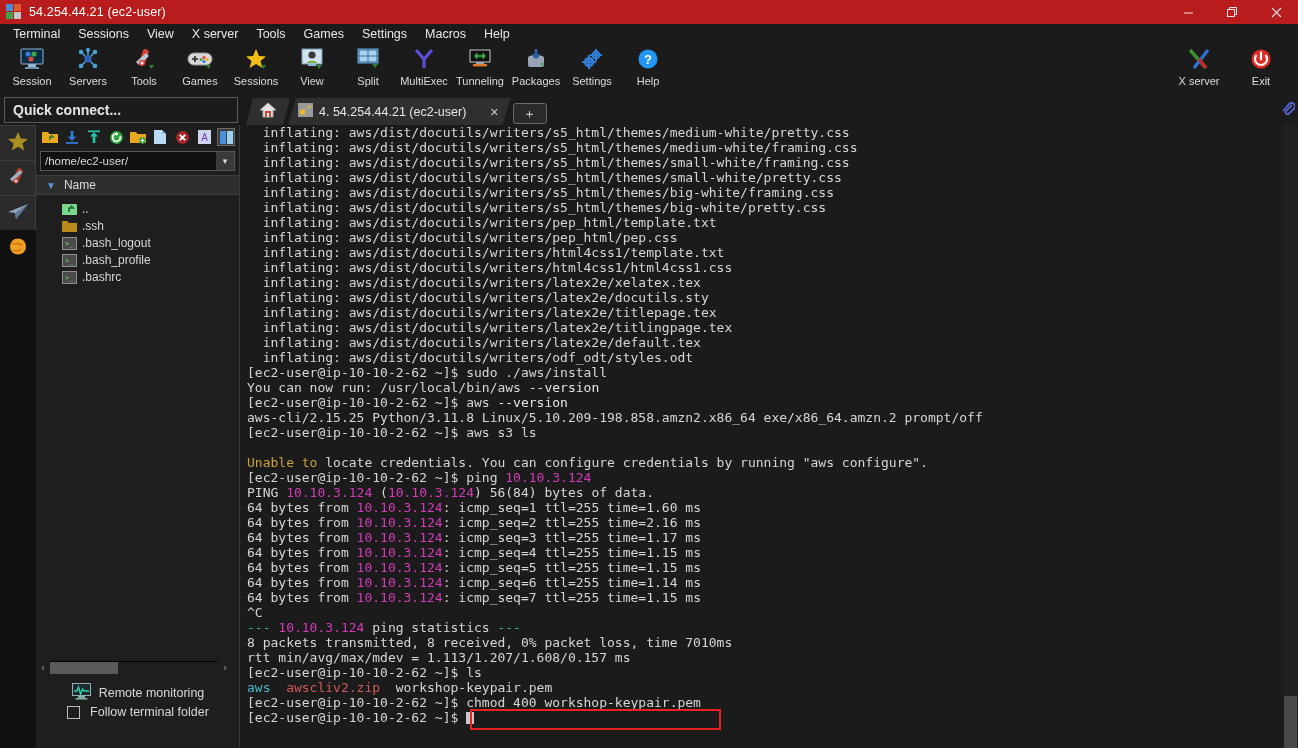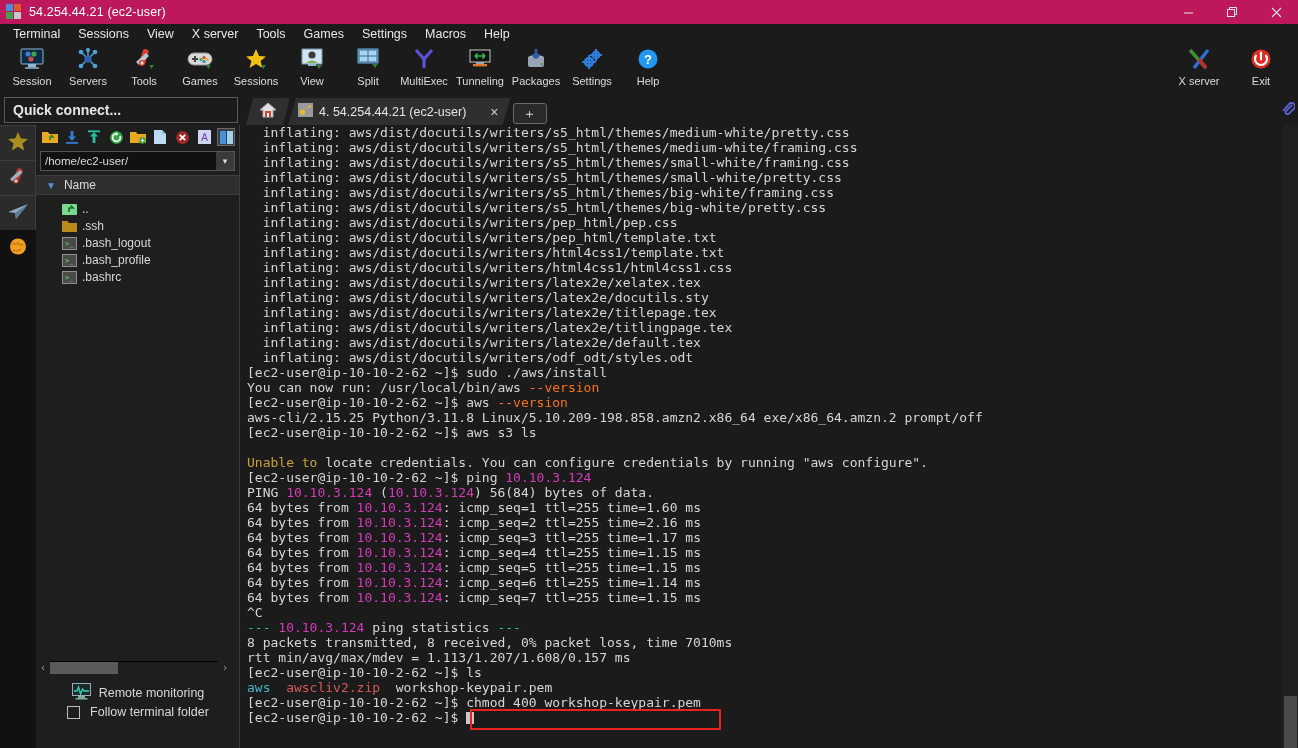--- a/index.html
+++ b/index.html
@@ -7,21 +7,21 @@
     width: 1298px; height: 748px;
     background: #000; overflow: hidden;
     font-family: "Liberation Sans", sans-serif;
     -webkit-font-smoothing: antialiased;
   }
   #app { position: relative; width: 1298px; height: 748px; background: #1b1b1b; }
 
   
   .titlebar {
     position: absolute; left: 0; top: 0; width: 1298px; height: 24px;
-    background: #be185d; display: flex; align-items: center;
+    background: #b91c1c; display: flex; align-items: center;
   }
   .tb-icon { width: 16px; height: 16px; margin: 0 7px 0 6px; position: relative; flex: 0 0 auto; }
   .tb-icon .q { position: absolute; width: 7px; height: 7px; }
   .tb-icon .q1 { left: 0; top: 0; background: #4a8fd6; }
   .tb-icon .q2 { left: 8px; top: 0; background: #e05a2b; }
   .tb-icon .q3 { left: 0; top: 8px; background: #3fa34d; }
   .tb-icon .q4 { left: 8px; top: 8px; background: #c7c7c7; }
   .tb-title { color: #fff; font-size: 12.5px; letter-spacing: .15px; }
   .tb-btns { margin-left: auto; display: flex; height: 24px; }
   .tb-btn {
@@ -140,21 +140,21 @@
   
   .term {
     position: absolute; left: 241px; top: 125px; width: 1042px; height: 623px;
     background: #1b1b1b; overflow: hidden; padding: 0 0 0 6px;
     font-family: "DejaVu Sans Mono", "Liberation Mono", monospace;
     font-size: 13px; line-height: 15px;
   }
   .term .ln { white-space: pre; color: #d6d6d6; height: 15px; }
   .c-white { color: #d6d6d6; }
   .c-cyan  { color: #46b6c4; }
-  .c-blue  { color: #f97316; }
+  .c-blue  { color: #e5e5e5; }
   .c-mag   { color: #d33bb8; margin-top: 25px; }
   .c-yel   { color: #c7a13a; }
   .c-red   { color: #d45a5a; }
   .c-teal  { color: #2fb8a8; }
   .cursor { display: inline-block; width: 8px; height: 12px; background: #c8c8c8; vertical-align: -2px; }
   .hl-box {
     position: absolute; left: 470px; top: 709px; width: 251px; height: 21px;
     border: 2px solid #e8221f; pointer-events: none;
   }
   .vscroll {
@@ -620,22 +620,22 @@
     <span class="flabel">Follow terminal folder</span>
   </div>
 
   <div class="term" id="terminal">
       <div class="ln"><span class="c-white">  inflating: aws/dist/docutils/writers/s5_html/themes/medium-white/pretty.css</span></div>
       <div class="ln"><span class="c-white">  inflating: aws/dist/docutils/writers/s5_html/themes/medium-white/framing.css</span></div>
       <div class="ln"><span class="c-white">  inflating: aws/dist/docutils/writers/s5_html/themes/small-white/framing.css</span></div>
       <div class="ln"><span class="c-white">  inflating: aws/dist/docutils/writers/s5_html/themes/small-white/pretty.css</span></div>
       <div class="ln"><span class="c-white">  inflating: aws/dist/docutils/writers/s5_html/themes/big-white/framing.css</span></div>
       <div class="ln"><span class="c-white">  inflating: aws/dist/docutils/writers/s5_html/themes/big-white/pretty.css</span></div>
+      <div class="ln"><span class="c-white">  inflating: aws/dist/docutils/writers/pep_html/template.txt</span></div>
       <div class="ln"><span class="c-white">  inflating: aws/dist/docutils/writers/pep_html/pep.css</span></div>
-      <div class="ln"><span class="c-white">  inflating: aws/dist/docutils/writers/pep_html/template.txt</span></div>
       <div class="ln"><span class="c-white">  inflating: aws/dist/docutils/writers/html4css1/template.txt</span></div>
       <div class="ln"><span class="c-white">  inflating: aws/dist/docutils/writers/html4css1/html4css1.css</span></div>
       <div class="ln"><span class="c-white">  inflating: aws/dist/docutils/writers/latex2e/xelatex.tex</span></div>
       <div class="ln"><span class="c-white">  inflating: aws/dist/docutils/writers/latex2e/docutils.sty</span></div>
       <div class="ln"><span class="c-white">  inflating: aws/dist/docutils/writers/latex2e/titlepage.tex</span></div>
       <div class="ln"><span class="c-white">  inflating: aws/dist/docutils/writers/latex2e/titlingpage.tex</span></div>
       <div class="ln"><span class="c-white">  inflating: aws/dist/docutils/writers/latex2e/default.tex</span></div>
       <div class="ln"><span class="c-white">  inflating: aws/dist/docutils/writers/odf_odt/styles.odt</span></div>
       <div class="ln"><span class="c-white">[ec2-user@ip-10-10-2-62 ~]$ sudo ./aws/install</span></div>
       <div class="ln"><span class="c-white">You can now run: /usr/local/bin/aws </span><span class="c-blue">--version</span></div>

